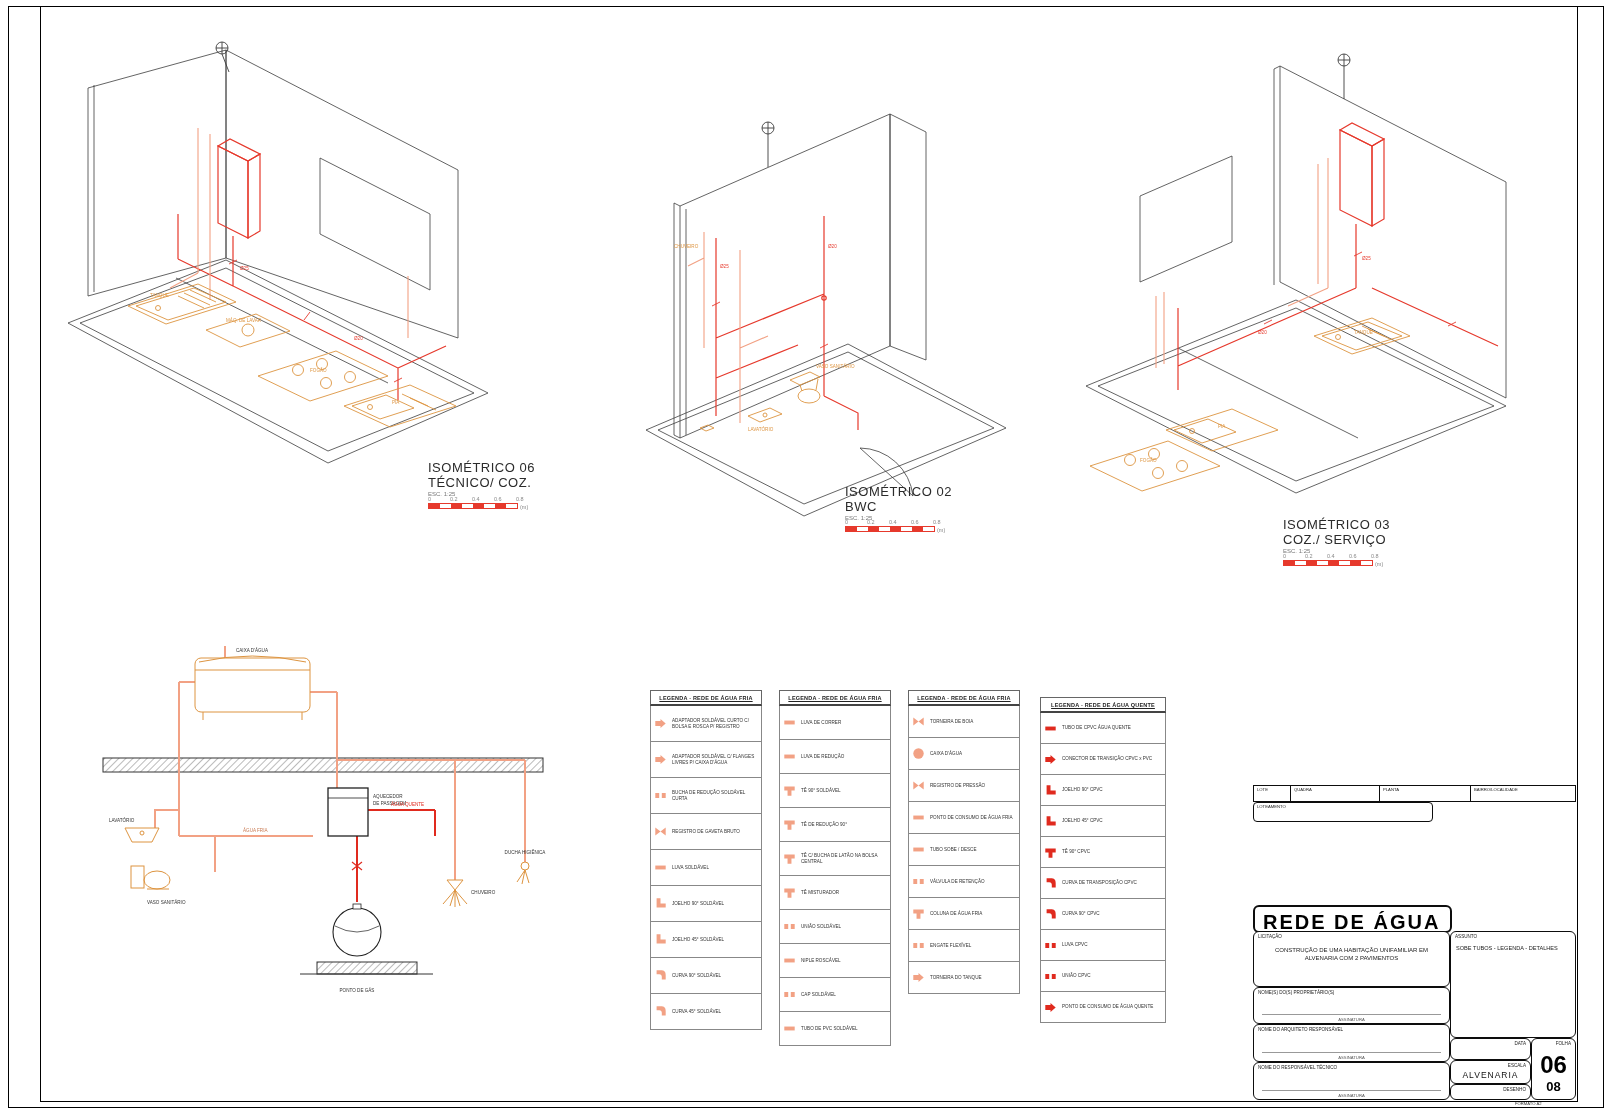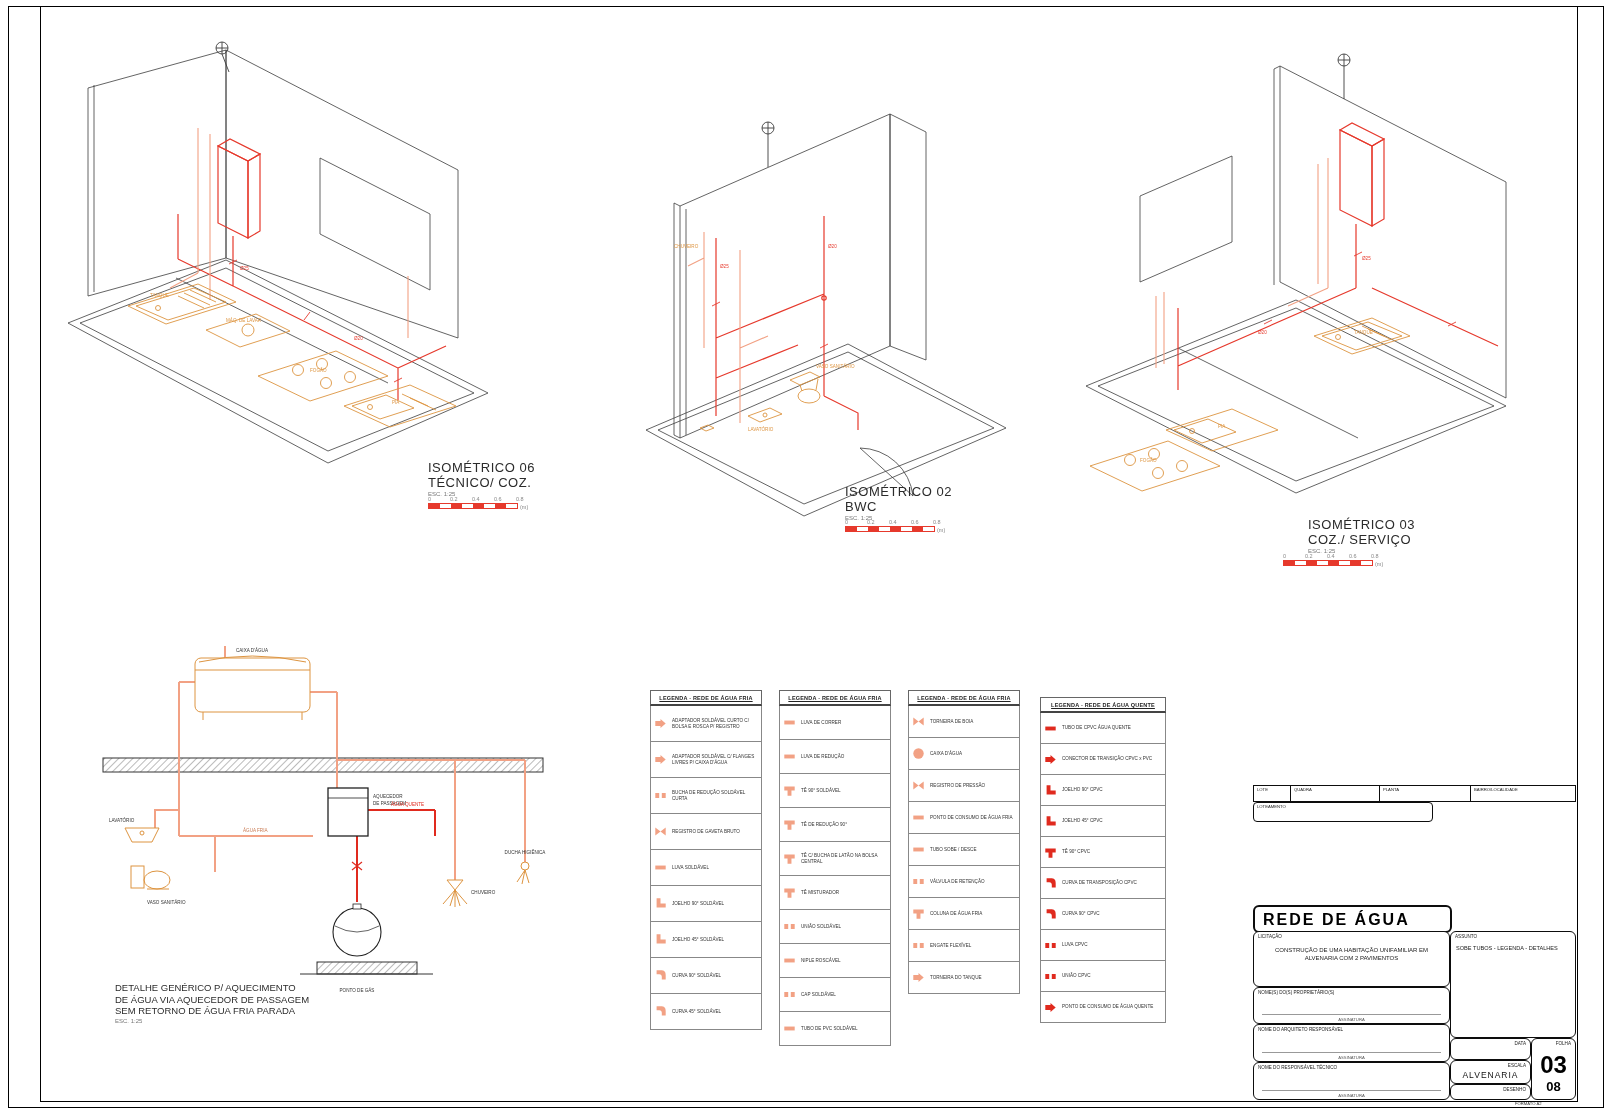--- a/index.html
+++ b/index.html
@@ -23,21 +23,21 @@
             font-size:5.5px;text-align:center;padding:4px 1px 3px;color:#222;
             text-decoration:underline;letter-spacing:.2px;white-space:nowrap;overflow:hidden;}
   .leg-row{border:1px solid #888;border-top:none;display:flex;align-items:center;gap:5px;
            padding:0 3px;background:#fff;}
   .leg-row svg{flex:0 0 13px;}
   .leg-label{font-size:4.6px;line-height:5.4px;color:#333;}
   
   .tb-box{position:absolute;border:1.5px solid #0d0d0d;border-radius:6px;background:#fff;}
   .tb-label{position:absolute;top:2px;left:4px;font-size:4.6px;color:#222;}
   .tb-label-r{position:absolute;top:2px;right:4px;font-size:4.6px;color:#222;}
-  .tb-title{font-weight:bold;font-size:16px;letter-spacing:2px;padding:4px 8px 0;color:#000;}
+  .tb-title{font-weight:bold;font-size:20px;letter-spacing:2px;padding:4px 8px 0;color:#000;}
   .tb-desc{position:absolute;top:14px;left:4px;right:4px;text-align:center;font-size:6px;line-height:8px;color:#222;}
   .sig-line{position:absolute;left:8px;right:8px;bottom:8px;border-top:1px solid #999;}
   .sig-text{position:absolute;left:0;right:0;bottom:1px;text-align:center;font-size:4.2px;color:#555;}
   .loc-cell{position:absolute;border:1.4px solid #0d0d0d;background:#fff;}
   .loc-lab{position:absolute;top:1px;left:3px;font-size:4.2px;color:#222;white-space:nowrap;}
   .big-num{position:absolute;left:0;right:0;top:12px;text-align:center;font-weight:900;font-size:24px;color:#000;}
   .big-num2{position:absolute;left:0;right:0;top:40px;text-align:center;font-weight:900;font-size:13px;color:#000;}
   .fmt-note{position:absolute;font-size:4.2px;color:#333;}
   svg text{font-family:"Liberation Sans",sans-serif;}
 </style>
@@ -237,21 +237,21 @@
     <g fill="#dd9440" font-size="4.6">
       <text x="112" y="424">FOGÃO</text>
       <text x="190" y="390">PIA</text>
       <text x="326" y="296">TANQUE</text>
     </g>
     <g fill="#e6392c" font-size="4.6">
       <text x="334" y="222">Ø25</text>
       <text x="230" y="296">Ø20</text>
     </g>
   </svg>
-  <div class="abs" style="left:1283px;top:517px;margin-left:25px;">
+  <div class="abs" style="left:1283px;top:517px;">
     <div class="iso-title">ISOMÉTRICO 03</div>
     <div class="iso-title">COZ./ SERVIÇO</div>
     <div class="esc-note">ESC. 1:25</div>
   </div>
   <div class="scalebar" style="left:1283px;top:553px;">
       <div class="sb-ticks">
         <span style="left: 0px;">0</span>
         <span style="left: 22px;">0.2</span>
         <span style="left: 44px;">0.4</span>
         <span style="left: 66px;">0.6</span>
@@ -320,28 +320,20 @@
       <text x="278" y="165">DE PASSAGEM</text>
       <text x="262" y="352" text-anchor="middle">PONTO DE GÁS</text>
       <text x="52" y="264">VASO SANITÁRIO</text>
       <text x="14" y="182">LAVATÓRIO</text>
       <text x="376" y="254">CHUVEIRO</text>
       <text x="430" y="214" text-anchor="middle">DUCHA HIGIÊNICA</text>
       <text x="148" y="192" fill="#c97a52">ÁGUA FRIA</text>
       <text x="296" y="166" fill="#e02a1e">ÁGUA QUENTE</text>
     </g>
   </svg>
-  <div class="abs" style="left:115px;top:982px;">
-    <div style="font-size:9.5px;line-height:11.5px;color:#2b2b2b;">
-      <div>DETALHE GENÉRICO P/ AQUECIMENTO</div>
-      <div>DE ÁGUA VIA AQUECEDOR DE PASSAGEM</div>
-      <div>SEM RETORNO DE ÁGUA FRIA PARADA</div>
-    </div>
-    <div class="esc-note">ESC. 1:25</div>
-  </div>
 
   <div class="legend" style="left:650px;top:690px;width:112px;">
       <div class="leg-head">LEGENDA - REDE DE ÁGUA FRIA</div>
       <div class="leg-row" style="height: 35px;">
         <svg width="13" height="13" viewBox="0 0 10 10">
           <path d="M1 3h4V1.5L9 5 5 8.5V7H1z" fill="#f2a184"></path>
         </svg>
         <div class="leg-label">ADAPTADOR SOLDÁVEL CURTO C/ BOLSA E ROSCA P/ REGISTRO</div>
       </div>
       <div class="leg-row" style="height: 35px;">
@@ -631,19 +623,19 @@
   </div>
   <div class="tb-box" style="left:1450px;top:1060px;width:79px;height:22px;">
     <span class="tb-label-r">ESCALA</span>
     <div style="position:absolute;left:0;right:0;top:9px;text-align:center;font-size:8.5px;letter-spacing:1px;color:#111;">ALVENARIA</div>
   </div>
   <div class="tb-box" style="left:1450px;top:1084px;width:79px;height:14px;">
     <span class="tb-label-r">DESENHO</span>
   </div>
   <div class="tb-box" style="left:1531px;top:1038px;width:43px;height:60px;">
     <span class="tb-label-r">FOLHA</span>
-    <div class="big-num">03</div>
+    <div class="big-num">06</div>
     <div class="big-num2">08</div>
   </div>
 
   <div class="fmt-note" style="left:1515px;top:1101px;">FORMATO A2</div>
 
 </div>
 
 </body></html>

